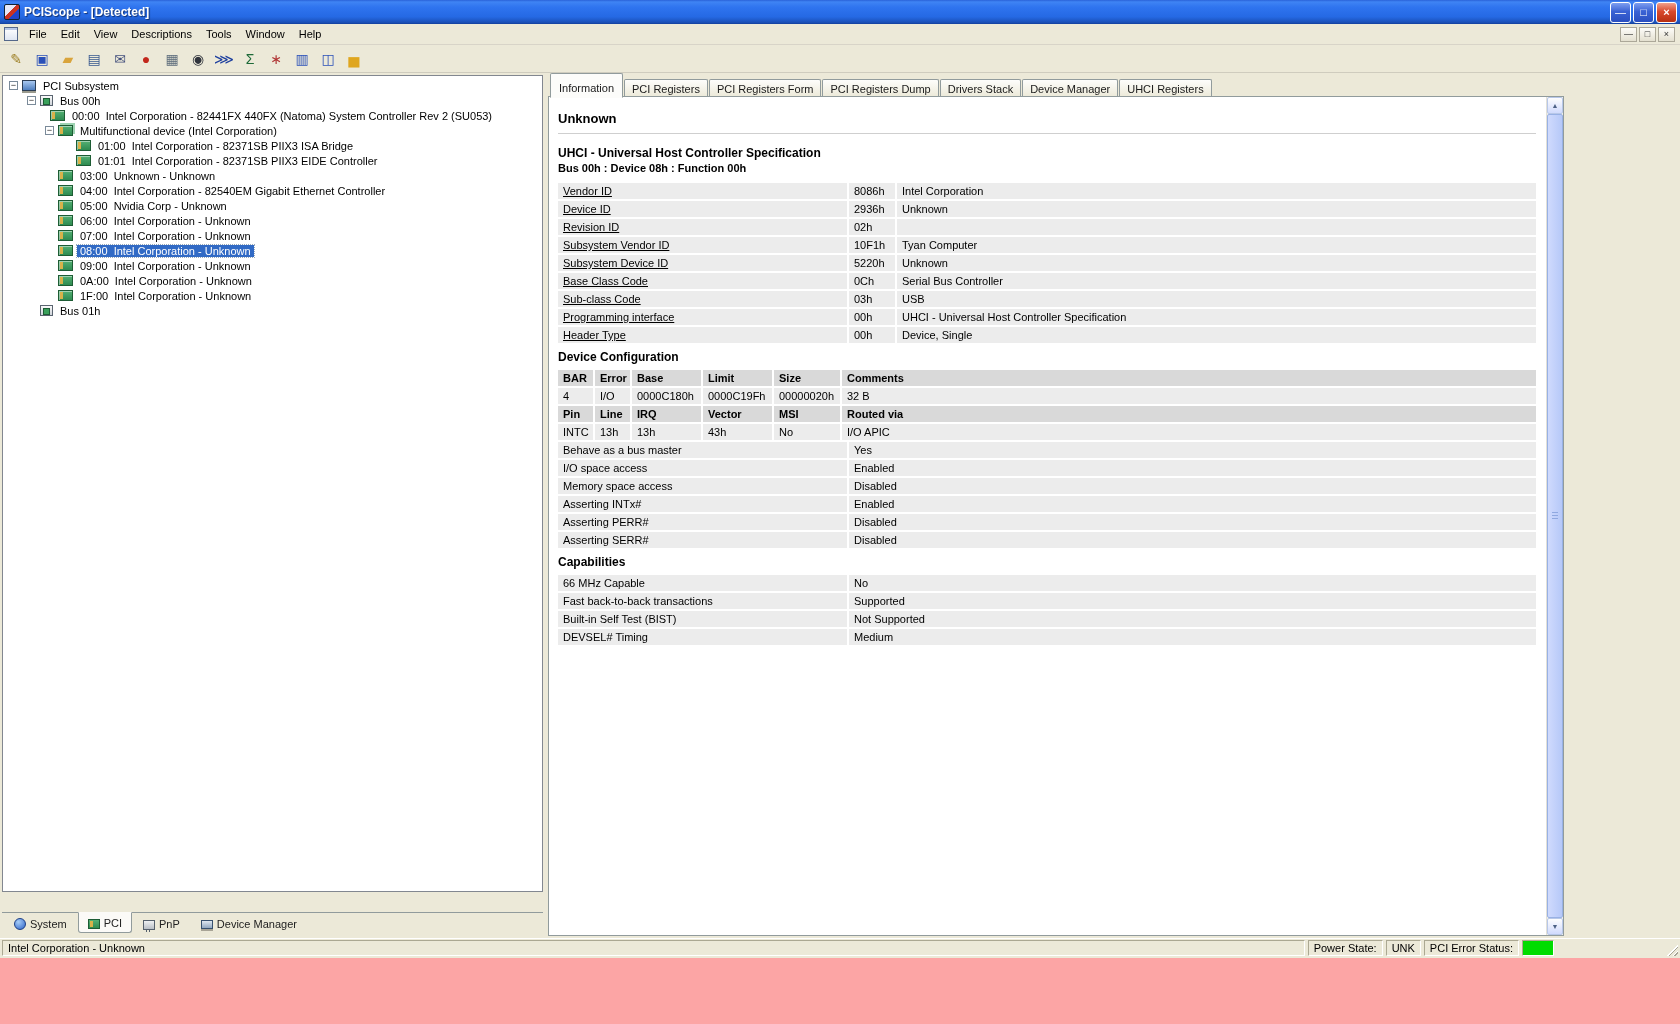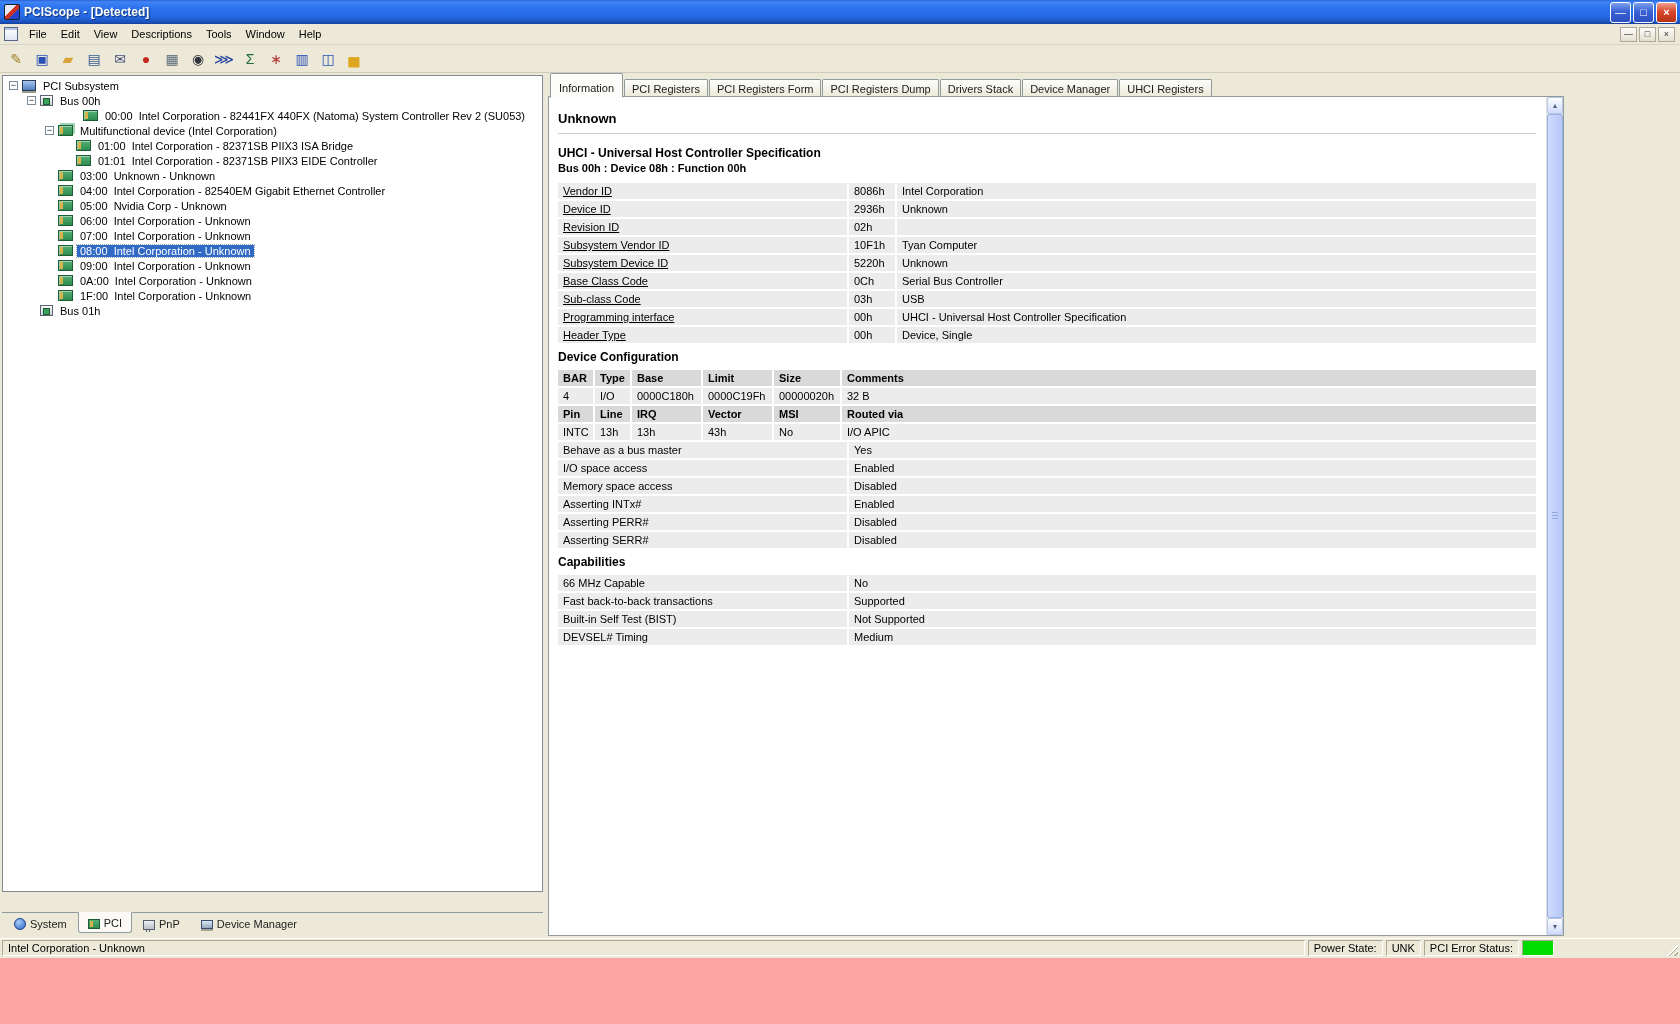--- a/index.html
+++ b/index.html
@@ -258,21 +258,21 @@
               <span class="tree-icon icon-computer" data-name="device-icon"></span>
               <span class="tree-label" data-name="tree-item-label">PCI Subsystem</span>
             </div>
 
             <div class="tree-row" data-name="tree-item" style="padding-left: 24px;">
               <span class="expand-box" data-name="expand-toggle-icon"></span>
               <span class="tree-icon icon-bus" data-name="device-icon"></span>
               <span class="tree-label" data-name="tree-item-label">Bus 00h</span>
             </div>
 
-            <div class="tree-row" data-name="tree-item" style="padding-left: 67px;">
+            <div class="tree-row" data-name="tree-item" style="padding-left: 34px;">
               <span class="expand-box no-expand" data-name="expand-toggle-icon"></span>
               <span class="tree-icon icon-chip" data-name="device-icon"></span>
               <span class="tree-label" data-name="tree-item-label">00:00  Intel Corporation - 82441FX 440FX (Natoma) System Controller Rev 2 (SU053)</span>
             </div>
 
             <div class="tree-row" data-name="tree-item" style="padding-left: 42px;">
               <span class="expand-box" data-name="expand-toggle-icon"></span>
               <span class="tree-icon icon-multi" data-name="device-icon"></span>
               <span class="tree-label" data-name="tree-item-label">Multifunctional device (Intel Corporation)</span>
             </div>
@@ -457,21 +457,21 @@
                   <span class="c-val" data-name="info-value">00h</span>
                   <span class="c-desc" data-name="info-description">Device, Single</span>
                 </div>
               </div>
 
             <div class="section-heading" data-name="device-configuration-heading">Device Configuration</div>
 
             <div class="tblwrap" data-name="bar-table">
               <div class="cfg-row head" data-name="bar-table-header">
                 <span class="c1" data-name="col-header">BAR</span>
-                <span class="c2" data-name="col-header">Type</span>
+                <span class="c2" data-name="col-header">Error</span>
                 <span class="c3" data-name="col-header">Base</span>
                 <span class="c4" data-name="col-header">Limit</span>
                 <span class="c5" data-name="col-header">Size</span>
                 <span class="c6" data-name="col-header">Comments</span>
               </div>
               <div class="cfg-row" data-name="bar-table-row">
                 <span class="c1" data-name="cell">4</span>
                 <span class="c2" data-name="cell">I/O</span>
                 <span class="c3" data-name="cell">0000C180h</span>
                 <span class="c4" data-name="cell">0000C19Fh</span>

